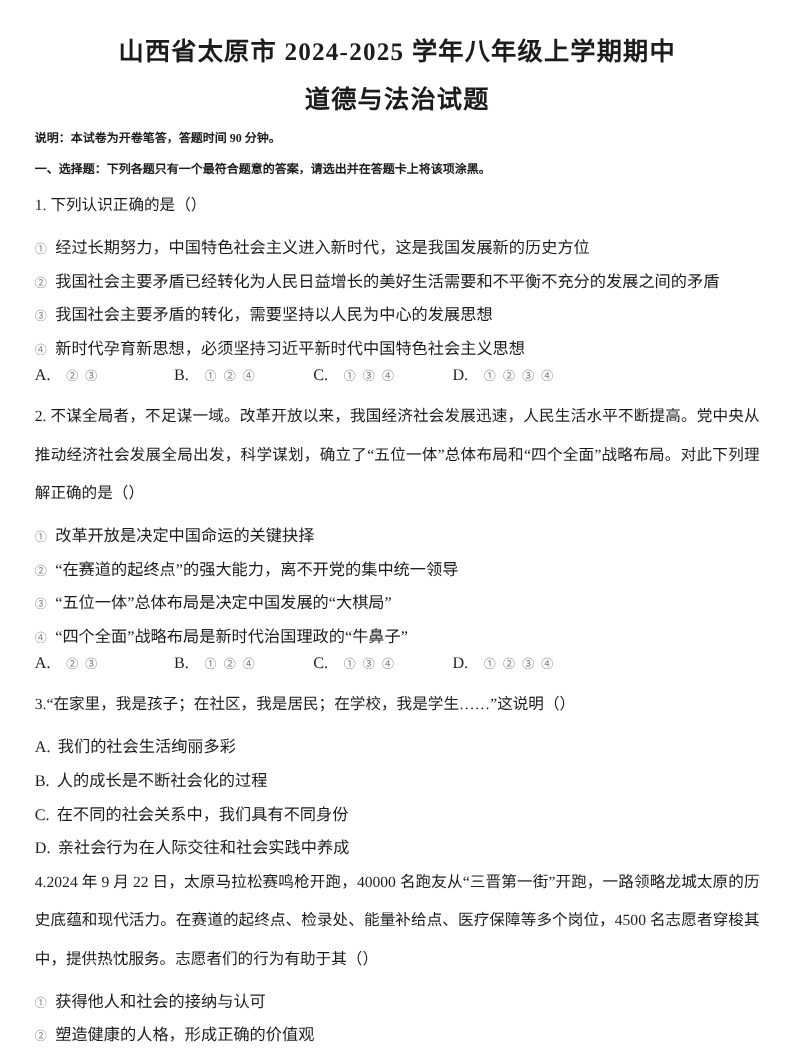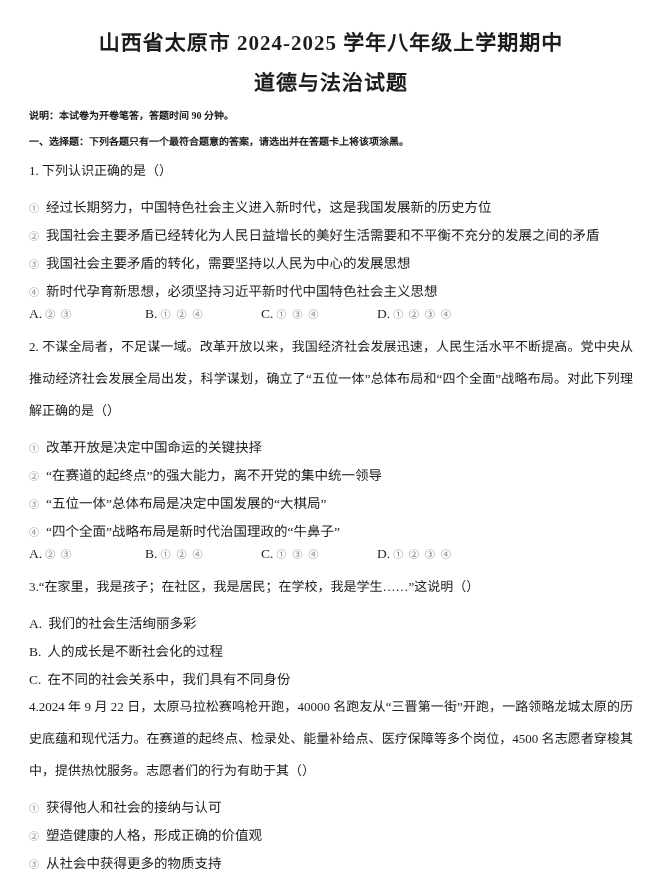--- a/index.html
+++ b/index.html
@@ -59,21 +59,21 @@
     display: flex;
     height: 28px;
     line-height: 28px;
   }
   .choice { width: 116px; flex: 0 0 auto; white-space: nowrap; }
   .c-label { font-size: 13.5px; }
   .c-nums {
     font-size: 10px;
     color: #7d7d7d;
     letter-spacing: 6px;
-    margin-left: 3px;
+    margin-left: 13px;
   }
 </style>
 </head>
 <body>
 
 <div class="sheet">
 
   <h1 class="title title-1">山西省太原市 2024-2025 学年八年级上学期期中</h1>
   <h1 class="title title-2">道德与法治试题</h1>
 
@@ -152,20 +152,23 @@
     <p class="stem">3.“在家里，我是孩子；在社区，我是居民；在学校，我是学生……”这说明（）</p>
     <div class="stmt lettered">
       <span class="c-label">A.</span><span class="stmt-text">我们的社会生活绚丽多彩</span>
     </div>
     <div class="stmt lettered">
       <span class="c-label">B.</span><span class="stmt-text">人的成长是不断社会化的过程</span>
     </div>
     <div class="stmt lettered">
       <span class="c-label">C.</span><span class="stmt-text">在不同的社会关系中，我们具有不同身份</span>
     </div>
+    <div class="stmt lettered">
+      <span class="c-label">D.</span><span class="stmt-text">亲社会行为在人际交往和社会实践中养成</span>
+    </div>
   </div>
 
   <div class="question">
     <p class="stem">4.2024 年 9 月 22 日，太原马拉松赛鸣枪开跑，40000 名跑友从“三晋第一街”开跑，一路领略龙城太原的历史底蕴和现代活力。在赛道的起终点、检录处、能量补给点、医疗保障等多个岗位，4500 名志愿者穿梭其中，提供热忱服务。志愿者们的行为有助于其（）</p>
     <div class="stmt">
       <span class="bullet">①</span>
       <span class="stmt-text">获得他人和社会的接纳与认可</span>
     </div>
     <div class="stmt">
       <span class="bullet">②</span>

